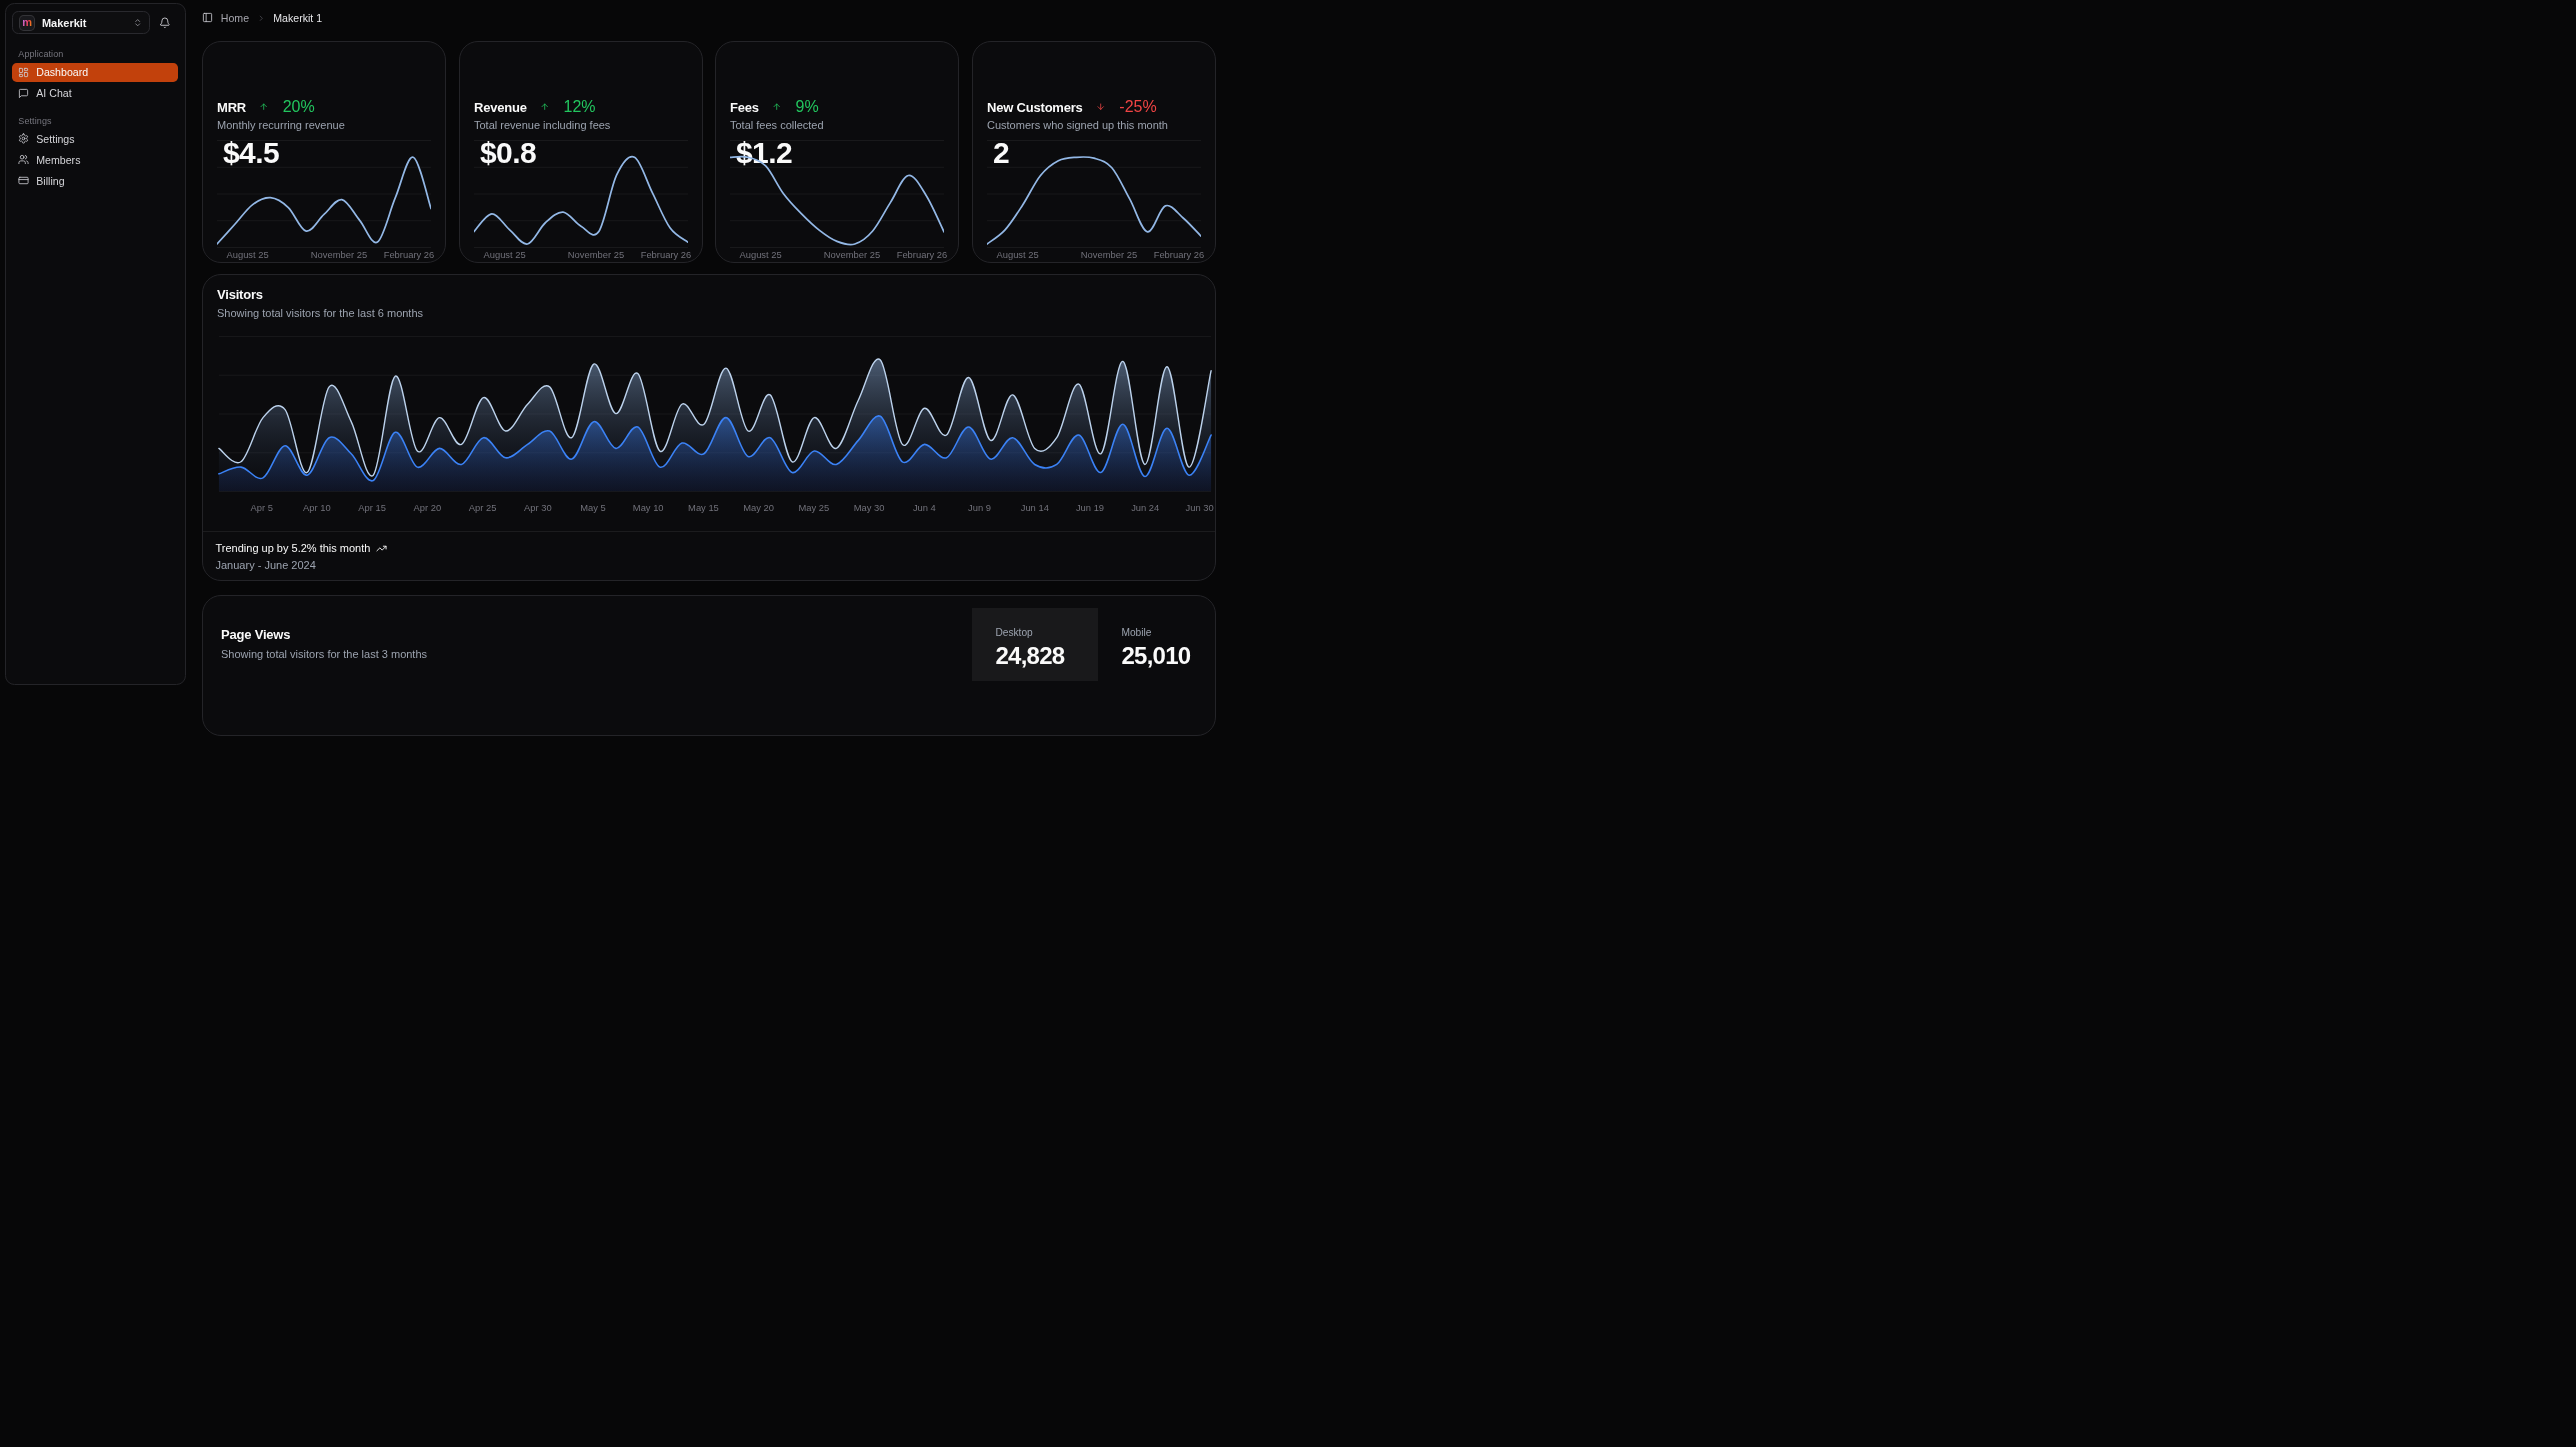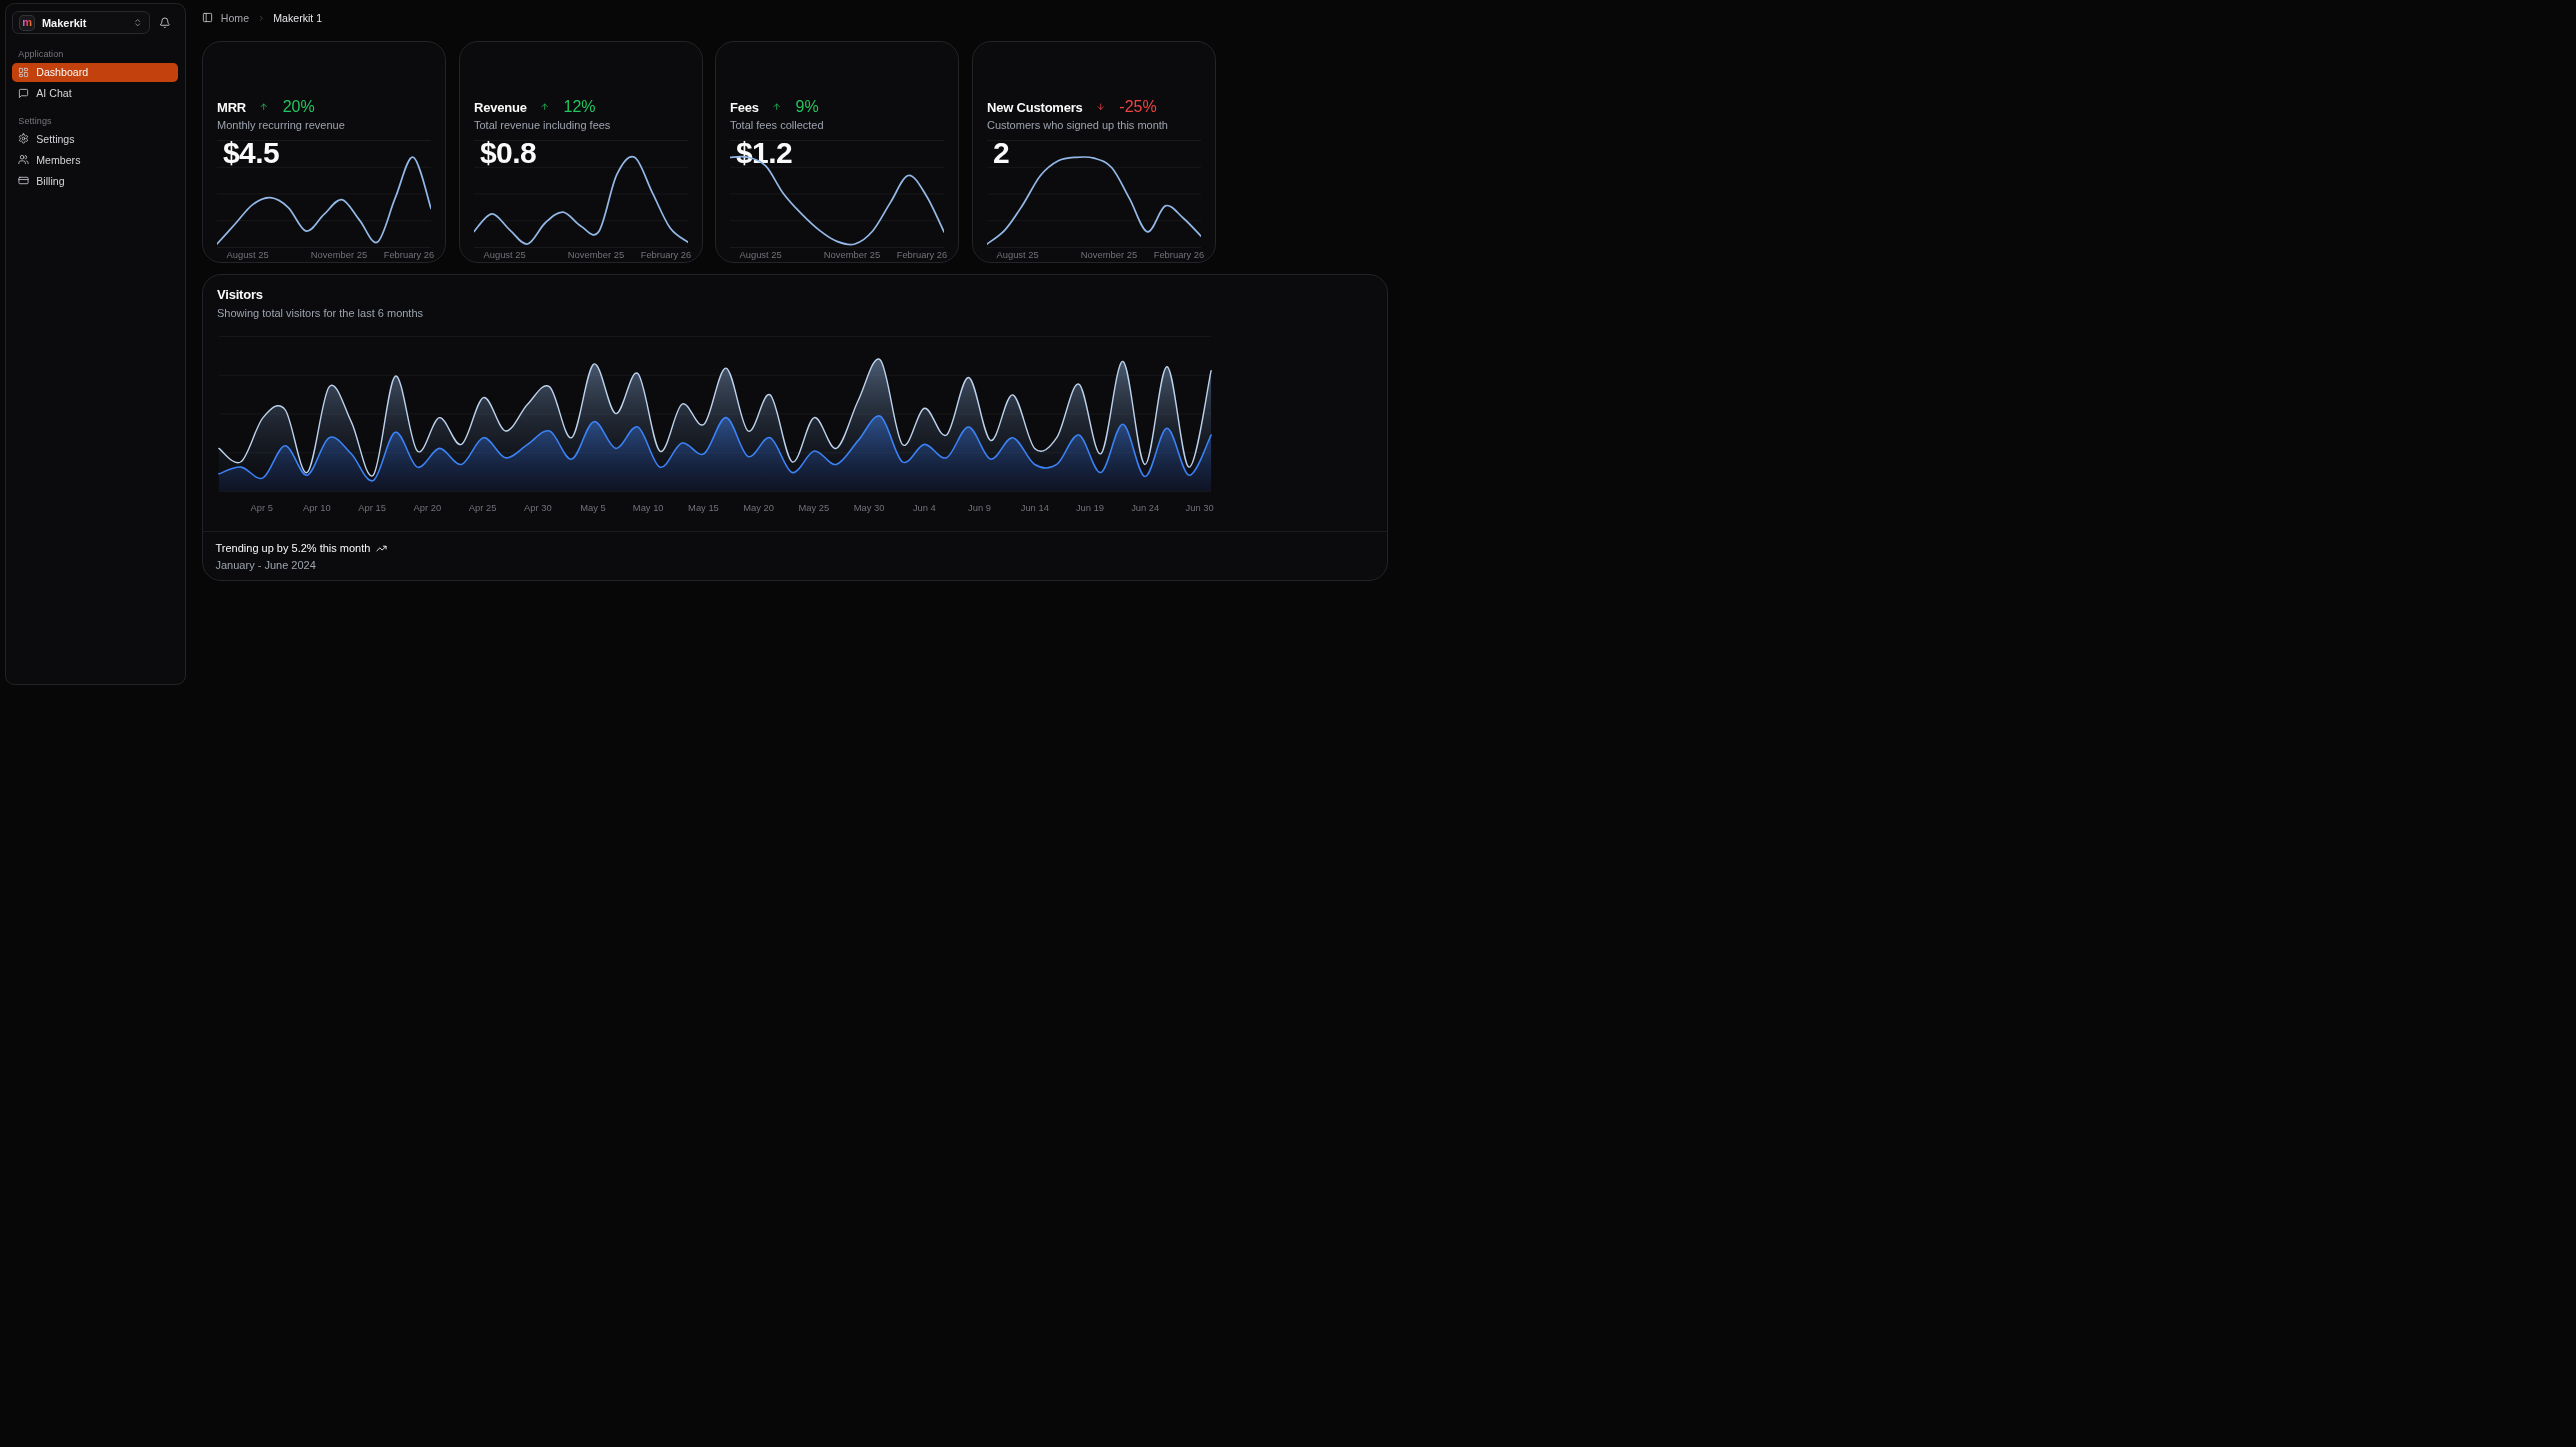--- a/index.html
+++ b/index.html
@@ -67,21 +67,21 @@
   .stat-badge[data-dir="up"]{color:#22c55e}
   .stat-badge[data-dir="down"]{color:#ef4444}
   .stat-sub{position:absolute; left:14px; top:77px; font-size:11px; color:#9ca3af}
   .stat-value{position:absolute; left:20px; top:94px; font-size:30px; font-weight:700; letter-spacing:-.02em; color:#fafafa}
   .spark-wrap{position:absolute; left:14px; top:98px; width:214px; height:108px;}
   .spark-labels{position:absolute; left:14px; top:207px; width:214px; height:11px; font-size:9.4px; color:#71717a;}
   .spark-labels span{position:absolute; transform:translateX(-50%); white-space:nowrap}
   .spark-labels .pos-a{left:14.3%} .spark-labels .pos-b{left:57%} .spark-labels .pos-c{left:89.7%}
 
   
-  .visitors-card{left:0; top:274px; width:1186px; height:307px;padding-left:36px;}
+  .visitors-card{left:0; top:274px; width:1014px; height:307px;padding-left:36px;}
   .vis-title{position:absolute; left:14px; top:11.7px; font-size:13px; font-weight:600; letter-spacing:-0.2px}
   .vis-sub{position:absolute; left:14px; top:32px; font-size:11px; color:#9ca3af}
   .vis-plot{position:absolute; left:14.5px; top:61px; width:994px; height:156px;}
   .vis-xlabels{position:absolute; left:14.5px; top:227px; width:994px; height:11px; font-size:9.4px; color:#71717a;}
   .vis-xlabels span{position:absolute; transform:translateX(-50%); white-space:nowrap}
   .vis-divider{position:absolute; left:0; right:0; top:256px; border-top:0.8px solid rgba(255,255,255,0.07)}
   .vis-footer-1{position:absolute; left:12.5px; top:267px; display:flex; align-items:flex-end; gap:5.5px;
     font-size:11px; font-weight:500; color:#fafafa}
   .vis-footer-1 .icon{color:#fafafa}
   .vis-footer-2{position:absolute; left:12.5px; top:284px; font-size:11px; color:#9ca3af}
@@ -381,15 +381,27 @@
       <span class="icon">
         <svg width="11" height="11" viewBox="0 0 24 24" fill="none" stroke="currentColor" stroke-width="2" stroke-linecap="round" stroke-linejoin="round">
             <path d="M16 7h6v6"></path>
             <path d="m22 7-8.5 8.5-5-5L2 17"></path>
           </svg>
       </span>
     </div>
     <div class="vis-footer-2">January - June 2024</div>
   </div>
 
+  <div class="card pv-card">
+    <div class="pv-title">Page Views</div>
+    <div class="pv-sub">Showing total visitors for the last 3 months</div>
+    <div class="pv-stat pv-desktop active">
+      <div class="pv-stat-label">Desktop</div>
+      <div class="pv-stat-value">24,828</div>
+    </div>
+    <div class="pv-stat pv-mobile">
+      <div class="pv-stat-label">Mobile</div>
+      <div class="pv-stat-value">25,010</div>
+    </div>
+  </div>
 
 </div>
 
 
 </body></html>

